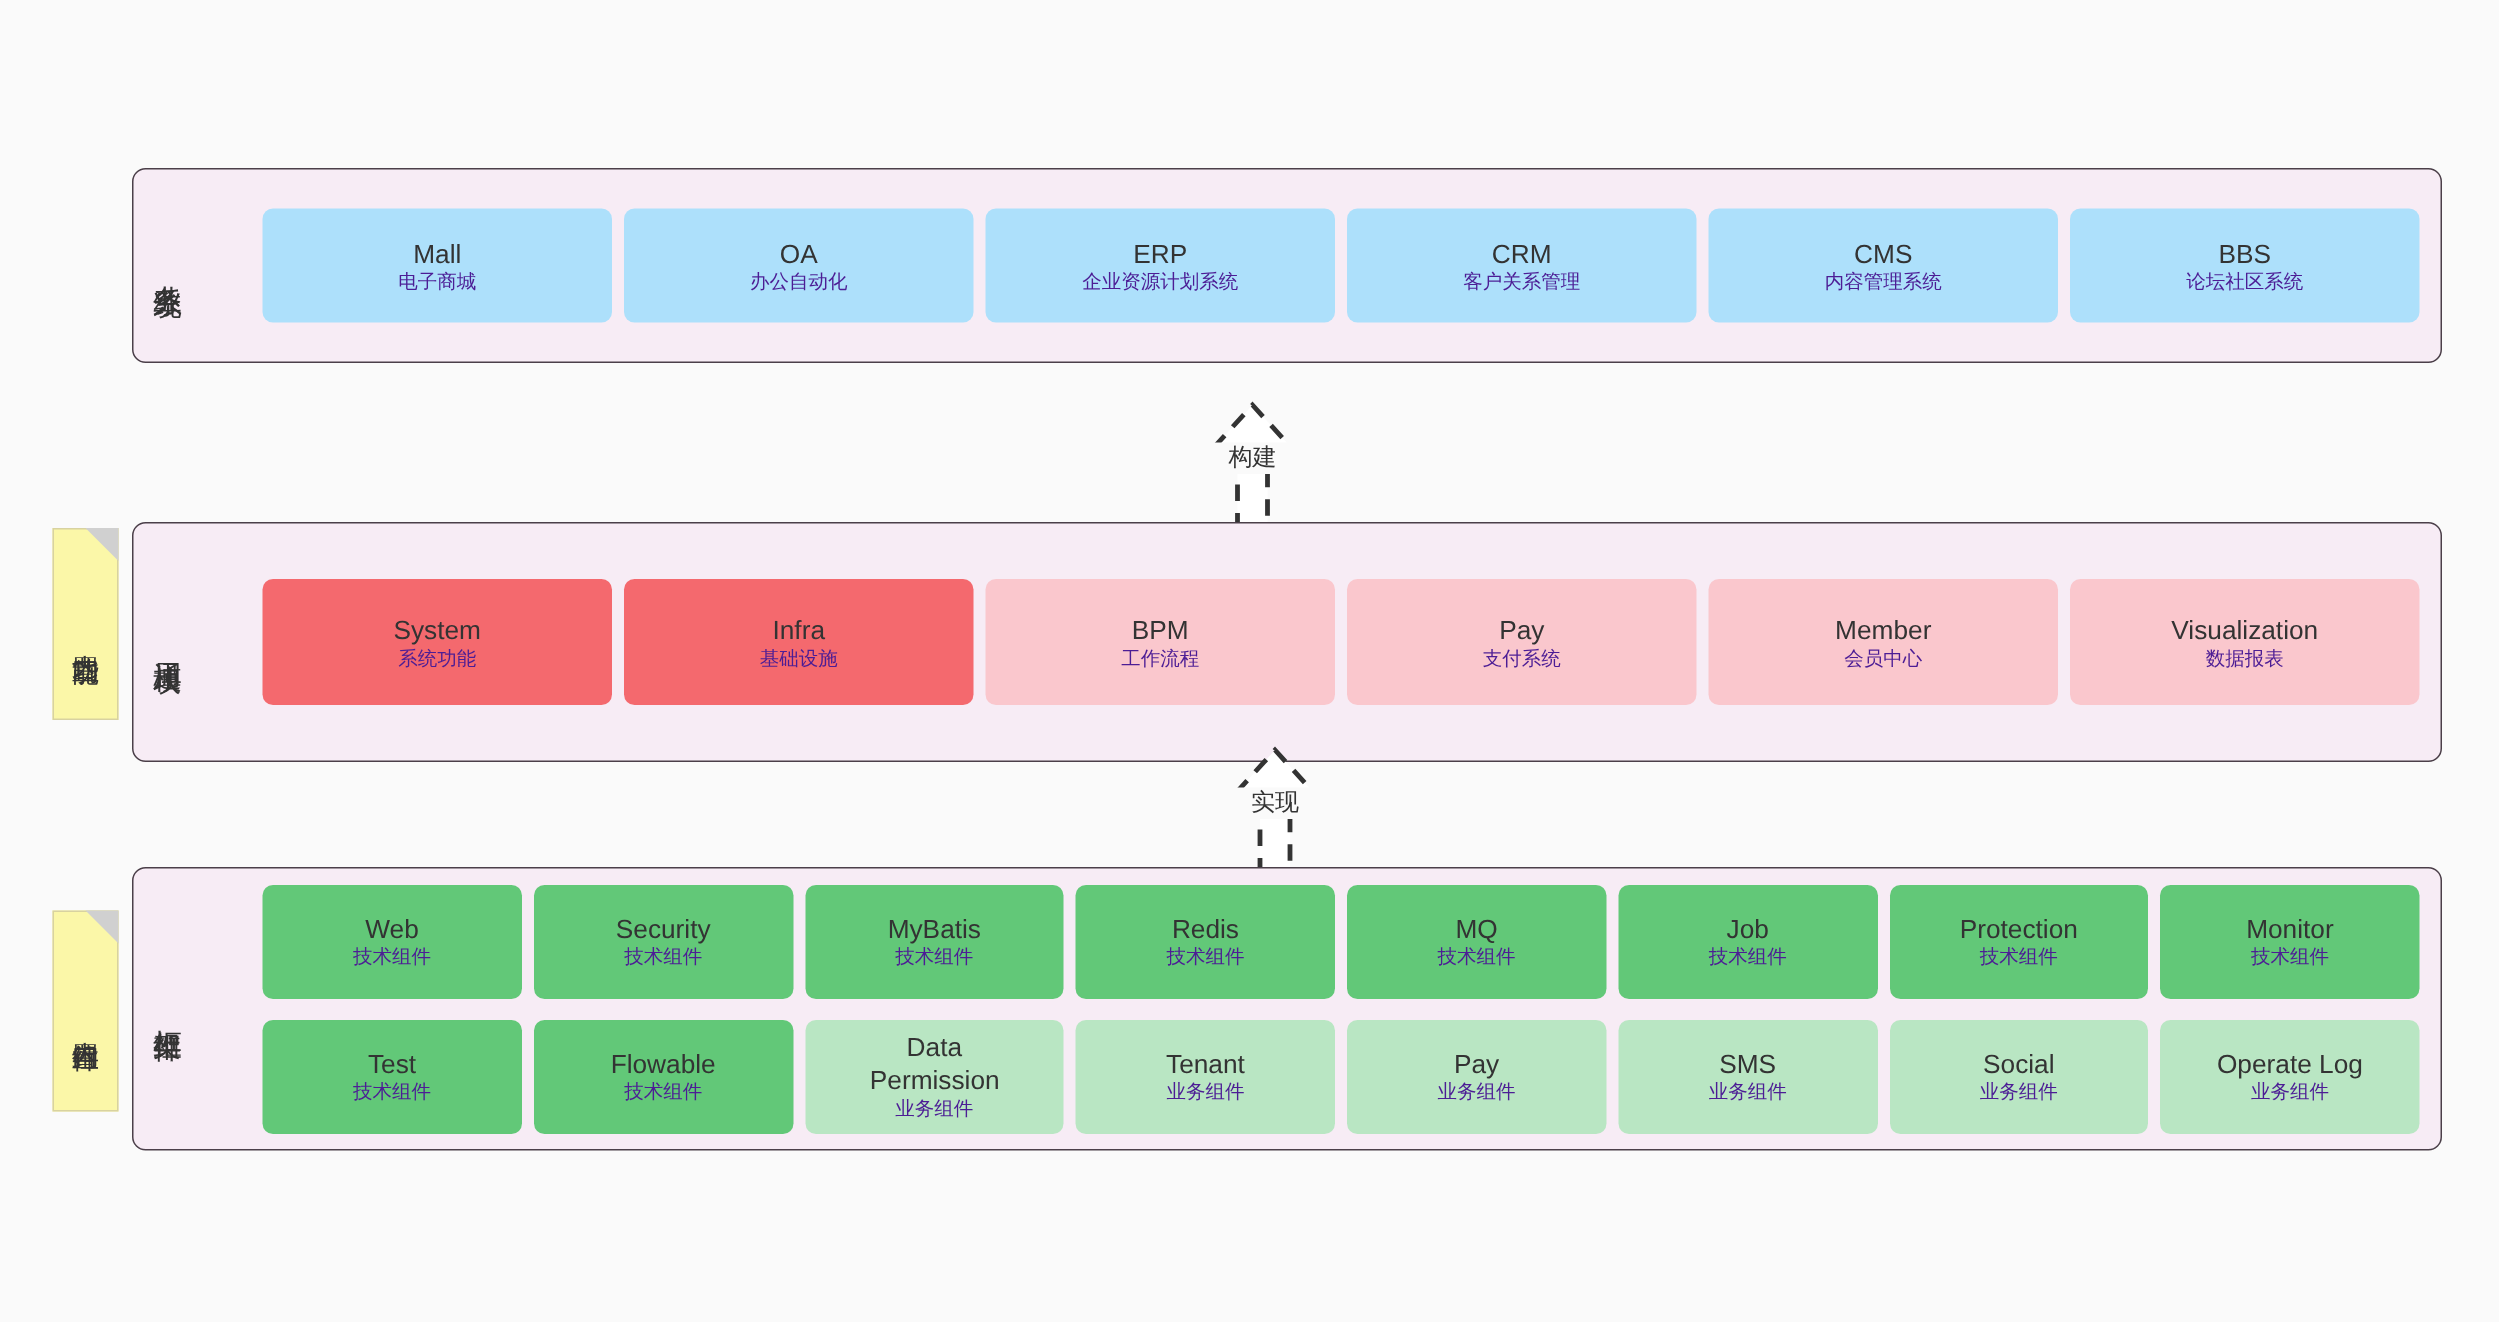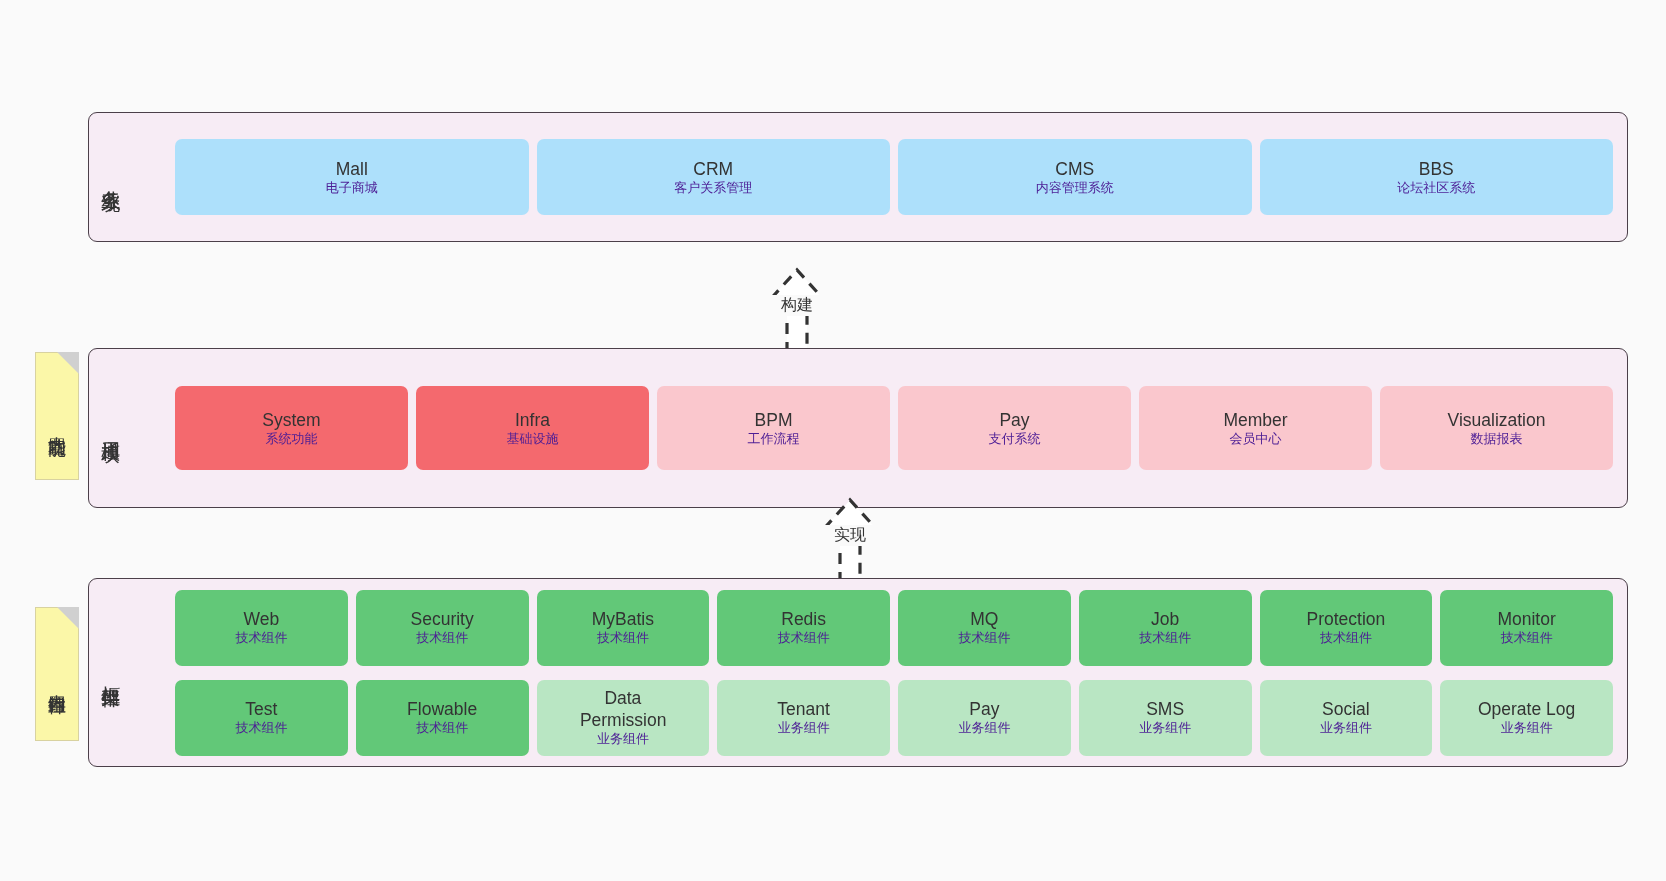--- a/index.html
+++ b/index.html
@@ -168,36 +168,44 @@
 
   <div class="layer" style="left:88px; top:112px; width:1540px; height:130px;">
     <div class="layer-title">业务系统</div>
     <div class="layer-body">
       <div class="row">
         <div class="node h-sys c-blue">
           <span class="n-title">Mall</span>
           <span class="n-sub">电子商城</span>
         </div>
         <div class="node h-sys c-blue">
+          <span class="n-title">OA</span>
+          <span class="n-sub">办公自动化</span>
+        </div>
+        <div class="node h-sys c-blue">
+          <span class="n-title">ERP</span>
+          <span class="n-sub">企业资源计划系统</span>
+        </div>
+        <div class="node h-sys c-blue">
           <span class="n-title">CRM</span>
           <span class="n-sub">客户关系管理</span>
         </div>
         <div class="node h-sys c-blue">
           <span class="n-title">CMS</span>
           <span class="n-sub">内容管理系统</span>
         </div>
         <div class="node h-sys c-blue">
           <span class="n-title">BBS</span>
           <span class="n-sub">论坛社区系统</span>
         </div>
       </div>
     </div>
   </div>
 
-  <div class="arrow-group" style="left:717px; top:258px;text-decoration:underline;">
+  <div class="arrow-group" style="left:755px; top:258px;text-decoration:underline;">
     <svg width="160" height="100" viewBox="0 0 160 100" aria-hidden="true">
       <path d="M 70 95 L 70 45 L 50 45 L 80 12 L 110 45 L 90 45 L 90 95 Z" fill="#ffffff" stroke="#333333" stroke-width="3.2" stroke-dasharray="11 8" stroke-linejoin="miter"></path>
     </svg>
     <div class="arrow-label" style="top:37px;">构建</div>
   </div>
 
   <div class="note" style="left:35px; top:352px; height:128px;">
     <span class="note-text">内置功能</span>
   </div>
   <div class="layer" style="left:88px; top:348px; width:1540px; height:160px;">

